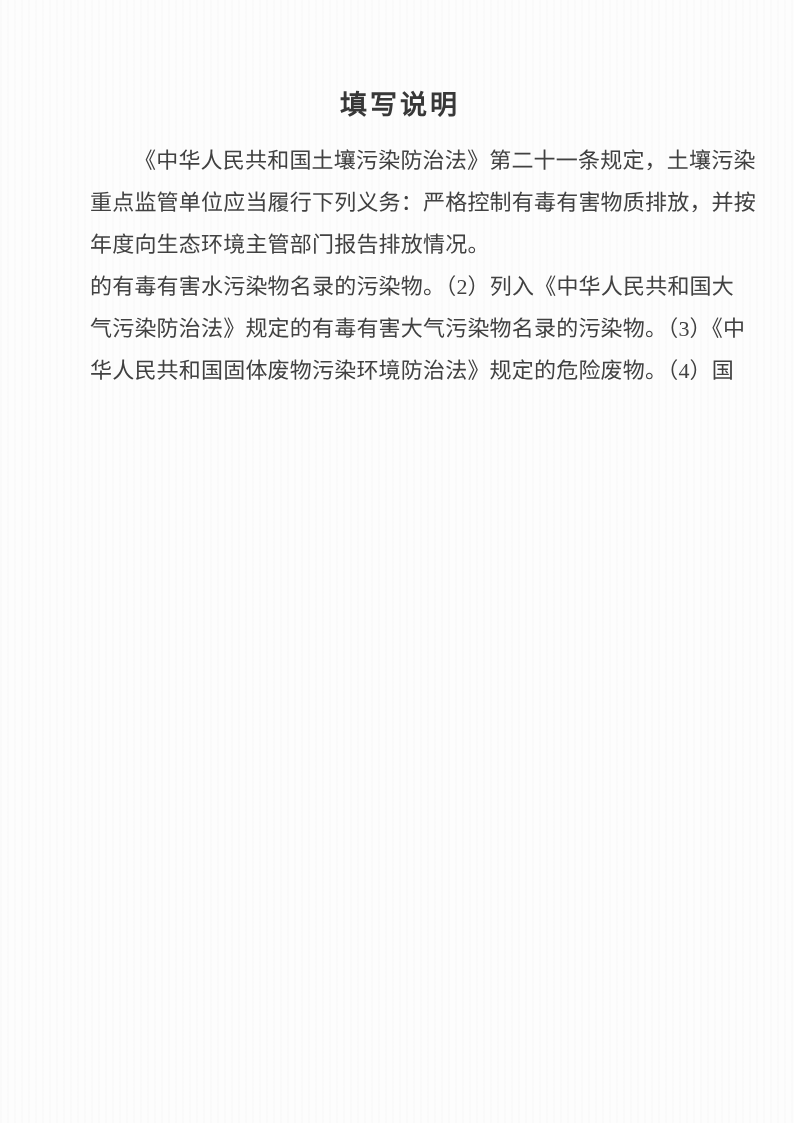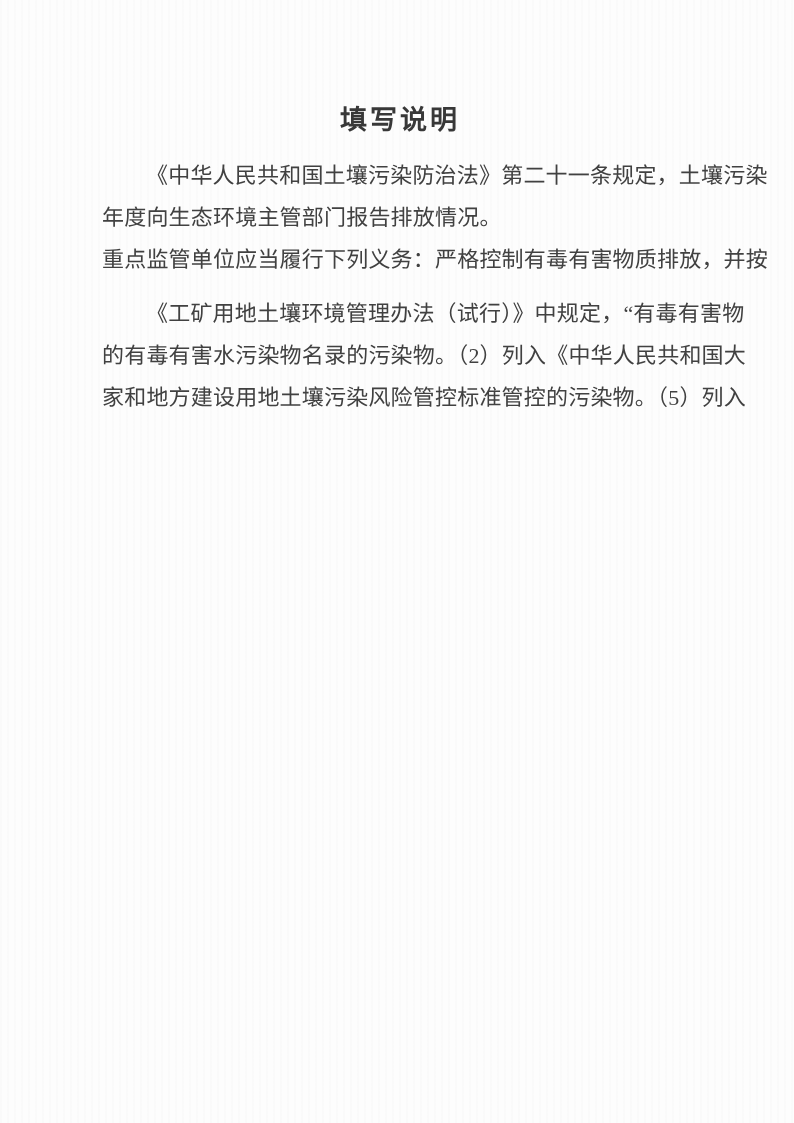--- a/index.html
+++ b/index.html
@@ -19,31 +19,31 @@
       #fdfdfd;
     font-family: "Liberation Serif", "DejaVu Serif", serif;
   }
   .content {
     position: absolute;
     top: 86px;
     left: 90px;
     width: 620px;
   }
   .doc-title {
-    margin: 15px 0 16px 0;
+    margin: 0 0 16px 0;
     font-family: "Liberation Sans", "DejaVu Sans", sans-serif;
     font-weight: bold;
     font-size: 27px;
     line-height: 38px;
     letter-spacing: 3px;
     text-align: center;
     color: #383838;
   }
   .paragraph {
-    margin: 12px;
+    margin: 0;
     padding: 0;
   }
   .line {
     font-size: 22px;
     line-height: 42px;
     height: 42px;
     color: #414141;
     letter-spacing: 0.2px;
     white-space: nowrap;
     text-align: justify;
@@ -59,24 +59,24 @@
 </head>
 <body>
 
 <div class="page">
   <div class="content">
 
     <h1 class="doc-title">填写说明</h1>
 
     <div class="paragraph">
       <div class="line indent">《中华人民共和国土壤污染防治法》第二十一条规定，土壤污染</div>
+      <div class="line">重点监管单位应当履行下列义务：严格控制有毒有害物质排放，并按</div>
       <div class="line last">年度向生态环境主管部门报告排放情况。</div>
-      <div class="line">重点监管单位应当履行下列义务：严格控制有毒有害物质排放，并按</div>
     </div>
 
     <div class="paragraph">
-      <div class="line indent">《工矿用地土壤环境管理办法（试行）》中规定，“有毒有害物</div>
       <div class="line">的有毒有害水污染物名录的污染物。（2）列入《中华人民共和国大</div>
-      <div class="line">家和地方建设用地土壤污染风险管控标准管控的污染物。（5）列入</div>
+      <div class="line">气污染防治法》规定的有毒有害大气污染物名录的污染物。（3）《中</div>
+      <div class="line">华人民共和国固体废物污染环境防治法》规定的危险废物。（4）国</div>
     </div>
 
   </div>
 </div>
 
 </body></html>

